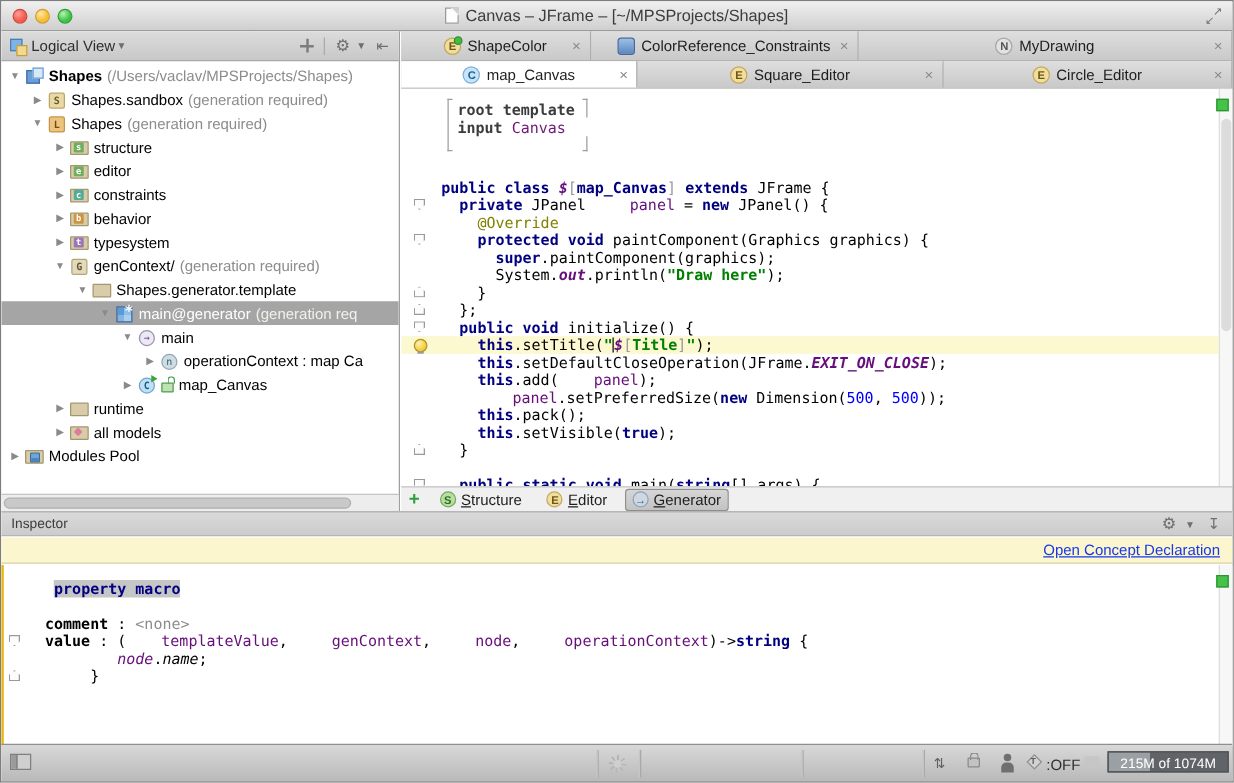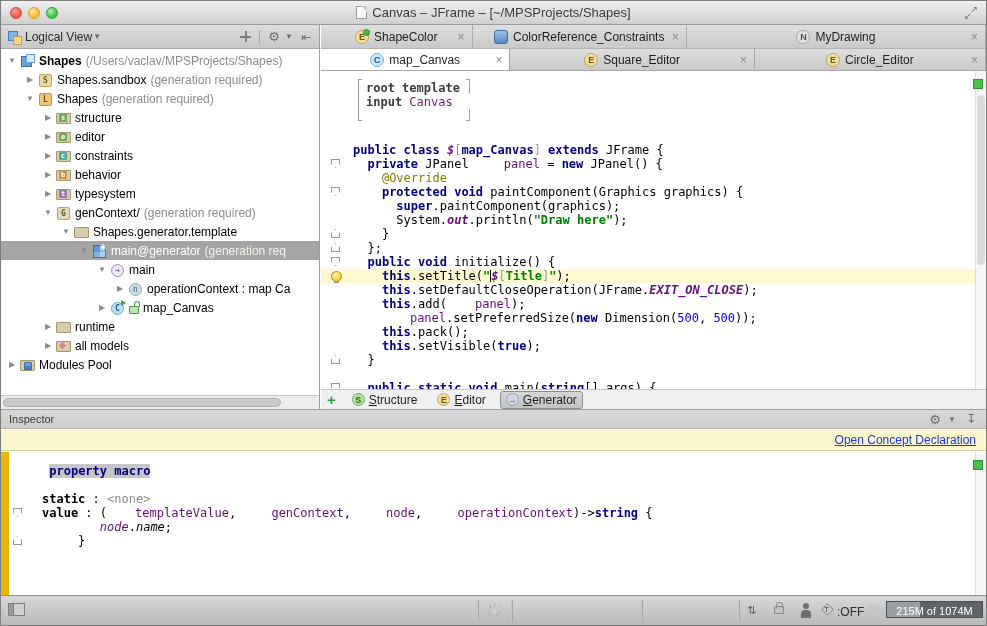--- a/index.html
+++ b/index.html
@@ -161,21 +161,21 @@
 
   
   .inspector{position:absolute;left:0;top:408px;right:0;height:188px;background:#fff;}
   .insp-header{position:absolute;left:0;top:0;right:0;height:20px;background:linear-gradient(#d9d9d9,#cccccc);
     border-top:1px solid #9e9e9e;border-bottom:1px solid #b5b5b5;display:flex;align-items:center;
     font-size:11px;color:#3b3b3b;padding-left:8px;}
   .insp-hdr-icons{margin-left:auto;display:flex;align-items:center;gap:10px;padding-right:10px;}
   .insp-banner{position:absolute;left:0;top:21px;right:0;height:21px;background:#fbf6cd;border-bottom:1px solid #d8d2a6;
     display:flex;align-items:center;font-size:12px;color:#1a1a1a;padding:0 10px 0 16px;}
   .insp-link{margin-left:auto;color:#1a37e8;text-decoration:underline;}
-  .insp-content{position:absolute;left:0;top:43px;right:0;bottom:0;background:#fff;border-left:8px solid #eab308;overflow:hidden;}
+  .insp-content{position:absolute;left:0;top:43px;right:0;bottom:0;background:#fff;border-left:2px solid #eab308;overflow:hidden;}
   #insp-lines{position:absolute;left:0;top:12px;right:11px;}
   #insp-lines .cl .code{left:33px;}
   #insp-lines .gm{left:4px;}
 
   
   .statusbar{position:absolute;left:0;bottom:0;right:0;height:30px;background:linear-gradient(#d8d8d8,#b9b9b9);
     border-top:1px solid #8f8f8f;font-size:11px;color:#3a3a3a;}
   .sb-toggle{position:absolute;left:7px;top:7px;width:17px;height:13px;border:1px solid #7f7f7f;background:#cfcfcf;}
   .sb-toggle::before{content:"";position:absolute;left:0;top:0;bottom:0;width:4px;background:#9b9b9b;border-right:1px solid #7f7f7f;}
   .sb-sep{position:absolute;top:4px;width:1px;height:22px;background:#c6c6c6;box-shadow:1px 0 0 #a9a9a9;}
@@ -411,21 +411,21 @@
     </div>
     <div class="insp-banner">
       <a class="insp-link" href="#">Open Concept Declaration</a>
     </div>
     <div class="insp-content">
       <div class="errsq"></div>
       <div class="vscroll"></div>
       <div id="insp-lines">
           <div class="cl"><span class="code"><span class="c-pl"> </span><span class="c-selk">property macro</span></span></div>
           <div class="cl"><span class="code"></span></div>
-          <div class="cl"><span class="code"><span class="c-b">static</span><span class="c-pl"> : </span><span class="c-gr">&lt;none&gt;</span></span></div>
+          <div class="cl"><span class="code"><span class="c-b">comment</span><span class="c-pl"> : </span><span class="c-gr">&lt;none&gt;</span></span></div>
           <div class="cl"><span class="gm gm-down"></span><span class="code"><span class="c-b">value</span><span class="c-pl"> : (</span><span class="c-p">templateValue</span><span class="c-pl">, </span><span class="c-p">genContext</span><span class="c-pl">, </span><span class="c-p">node</span><span class="c-pl">, </span><span class="c-p">operationContext</span><span class="c-pl">)-&gt;</span><span class="c-k">string</span><span class="c-pl"> {</span></span></div>
           <div class="cl"><span class="code"><span class="c-pl">        </span><span class="c-pit">node</span><span class="c-pl">.</span><span class="c-it">name</span><span class="c-pl">;</span></span></div>
           <div class="cl"><span class="gm gm-up"></span><span class="code"><span class="c-pl">     }</span></span></div>
         </div>
     </div>
   </div>
 
   <div class="statusbar">
     <span class="sb-toggle"></span>
     <span class="sb-sep" style="left:476px"></span>

